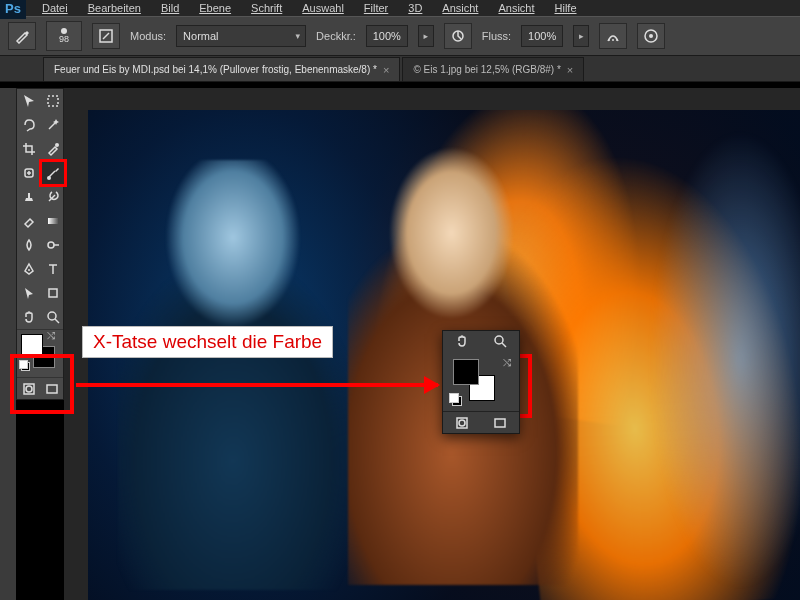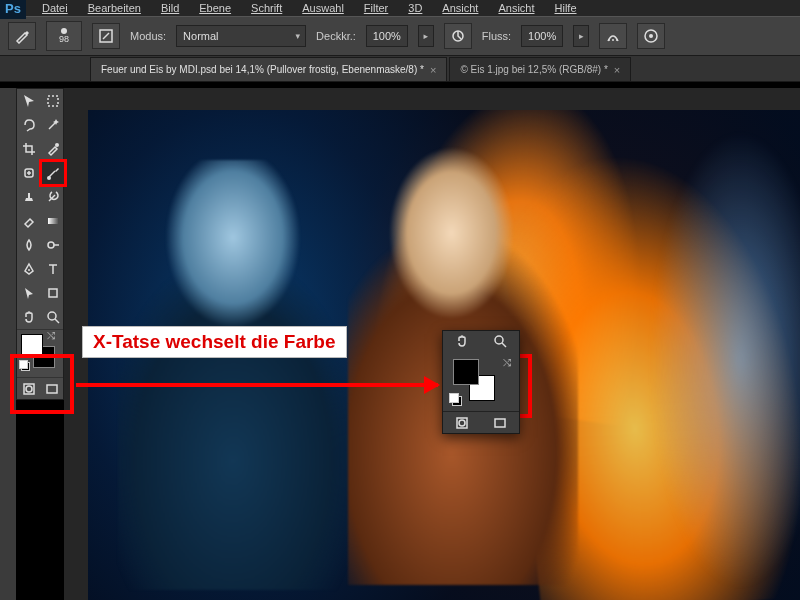--- a/index.html
+++ b/index.html
@@ -18,21 +18,21 @@
   .brush-dot { width:6px; height:6px; border-radius:50%; background:#ddd; }
   .brush-num { font-size:9px; color:#ddd; }
   .opt-btn { width: 28px; height: 26px; background:#494949; border:1px solid #2a2a2a; display:flex; align-items:center; justify-content:center; }
   .opt-label { color:#ccc;text-align:center; }
   .opt-select { height:22px; background:#3a3a3a; border:1px solid #222; color:#ddd; padding:0 18px 0 6px; position:relative; min-width:130px; display:flex; align-items:center; }
   .opt-select::after { content:"▾"; position:absolute; right:5px; font-size:9px; color:#bbb; }
   .opt-pct { height:22px; background:#3a3a3a; border:1px solid #222; color:#ddd; padding:0 5px; min-width:42px; text-align:center; display:flex; align-items:center; justify-content:center; }
   .opt-chev { width:16px; height:22px; background:#3a3a3a; border:1px solid #222; display:flex; align-items:center; justify-content:center; color:#bbb; font-size:9px; }
 
   
-  .tabbar { height: 26px; background: #333; display:flex; align-items:flex-end; padding-left: 90px; border-bottom:1px solid #1a1a1a; }
+  .tabbar { height: 26px; background: #333; display:flex; align-items:flex-end; padding-left: 43px; border-bottom:1px solid #1a1a1a; }
   .tab { height:24px; background:#2e2e2e; border:1px solid #1a1a1a; border-bottom:none; color:#bcbcbc; font-size:10px; padding:0 10px; display:flex; align-items:center; gap:6px; margin-right:2px; }
   .tab.active { background:#3d3d3d; color:#e0e0e0; }
   .tab-close { font-size:11px; color:#999; }
 
   
   .leftrail { position:absolute; left:0; top:88px; width:16px; height:512px; background:#3b3b3b; }
 
   
   .tools { position:absolute; left:16px; top:88px; width:48px; background:#494949; border:1px solid #1e1e1e; }
   .tool-grid { display:grid; grid-template-columns: 24px 24px; }
@@ -84,21 +84,21 @@
     filter: blur(1px);
   }
   .fig-f { position:absolute; left:260px; top:35px; width:230px; height:440px;
     background:
       radial-gradient(ellipse 80px 110px at 45% 20%, #f3d8b8 0%, #caa377 55%, rgba(0,0,0,0) 78%),
       radial-gradient(ellipse 150px 240px at 45% 70%, #a8572a, #5a2a10 70%, rgba(0,0,0,0) 95%);
     filter: blur(1px);
   }
 
   
-  .callout { position:absolute; z-index:20; background:#fff; border:1px solid #bbb; padding:4px 10px; color:#d00; font-weight:bold; font-size:19px; white-space:nowrap; }
+  .callout { position:absolute; z-index:20; background:#fff; border:1px solid #bbb; padding:4px 10px; color:#d00; font-weight:normal; font-size:19px; white-space:nowrap; }
   .arrow { position:absolute; z-index:19; height:4px; background:#ff0000; }
   .arrow::after { content:""; position:absolute; right:-2px; top:-7px; border-left:16px solid #ff0000; border-top:9px solid transparent; border-bottom:9px solid transparent; }
 
   
   .float-panel { position:absolute; z-index:18; width:78px; background:#3d3d3d; border:1px solid #1a1a1a; box-shadow:0 4px 12px rgba(0,0,0,.6); }
   .fp-top { height:22px; display:flex; align-items:center; justify-content:space-around; color:#bbb; font-size:12px; }
   .fp-sw { position:relative; height:58px; }
   .fp-fg { position:absolute; left:10px; top:6px; width:26px; height:26px; background:#000; border:1px solid #888; z-index:2;}
   .fp-bg { position:absolute; left:26px; top:22px; width:26px; height:26px; background:#fff; border:1px solid #000; z-index:1;}
   .fp-swap { position:absolute; right:8px; top:4px; font-size:10px; color:#ccc; }

